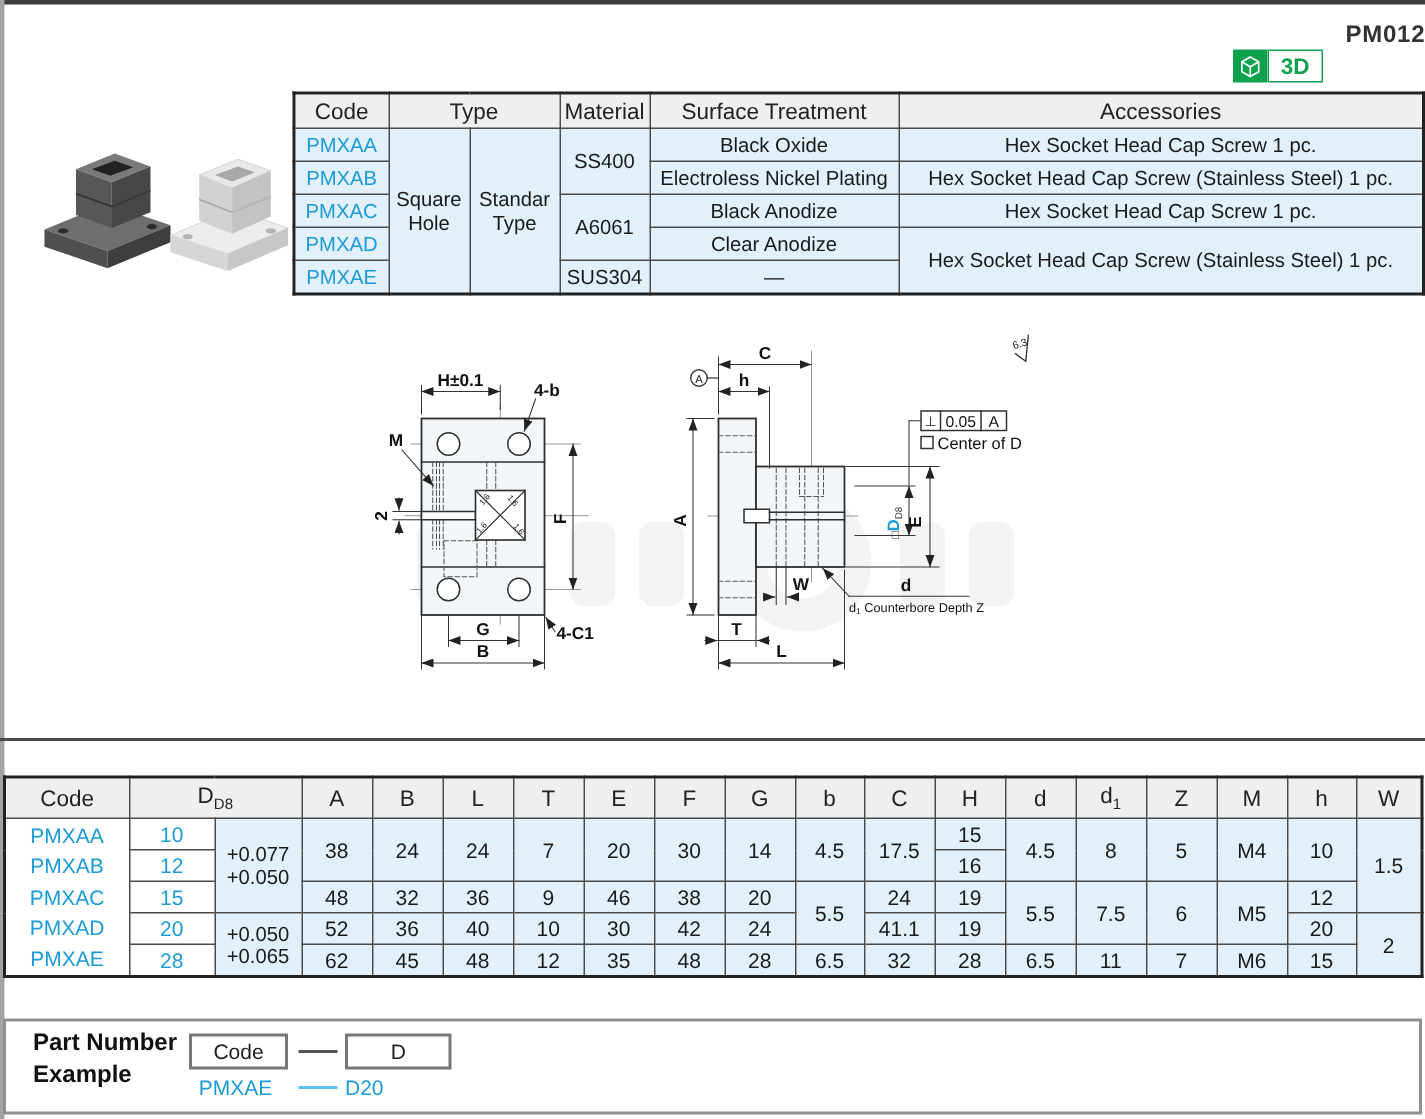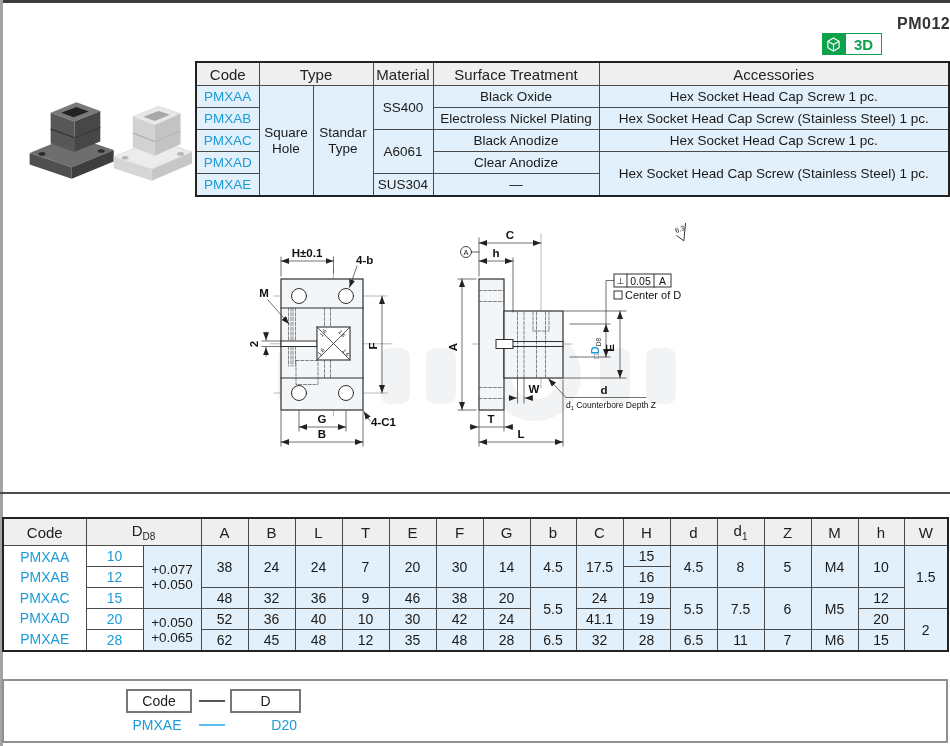--- a/index.html
+++ b/index.html
@@ -40,21 +40,21 @@
   
   .pnbox{left:2px;top:679px;width:942px;height:60px;border:2px solid #909090;background:#fff;}
   .pntitle{left:18px;top:5px;font-size:16px;font-weight:bold;color:#111;line-height:1.3;}
   .fieldbox{border:2px solid #777;background:#fff;display:flex;align-items:center;justify-content:center;
             font-size:14px;color:#222;}
   .codebox{left:122px;top:8px;width:62px;height:20px;}
   .dbox{left:226px;top:8px;width:67px;height:20px;}
   .dash{height:2px;background:#555;left:195px;top:19px;width:26px;}
   .bluedash{height:2px;background:#5bc0ee;left:195px;top:43px;width:26px;}
   .ex-code{left:122px;top:36px;width:62px;text-align:center;font-size:14px;color:#1C9BD7;}
-  .ex-d{left:226px;top:36px;width:67px;text-align:right;font-size:14px;color:#1C9BD7;}
+  .ex-d{left:226px;top:36px;width:67px;text-align:left;font-size:14px;color:#1C9BD7;}
 
   svg text{font-family:"Liberation Sans",sans-serif;fill:#111;}
   .dimtxt{font-size:11.5px;font-weight:600;}
 </style>
 </head>
 <body>
 
 <div id="page">
   <div class="abs topbar"></div>
   <div class="abs leftbar"></div>
@@ -474,20 +474,24 @@
       <td>6.5</td>
       <td>11</td>
       <td>7</td>
       <td>M6</td>
       <td>15</td>
     </tr>
   </tbody>
     </table>
 
   <div class="abs pnbox">
+    <div class="abs pntitle">
+      <div>Part Number</div>
+      <div>Example</div>
+    </div>
     <div class="abs fieldbox codebox">Code</div>
     <div class="abs dash"></div>
     <div class="abs fieldbox dbox">D</div>
     <div class="abs ex-code">PMXAE</div>
     <div class="abs bluedash"></div>
     <div class="abs ex-d">D20</div>
   </div>
 </div>
 
 </body></html>

